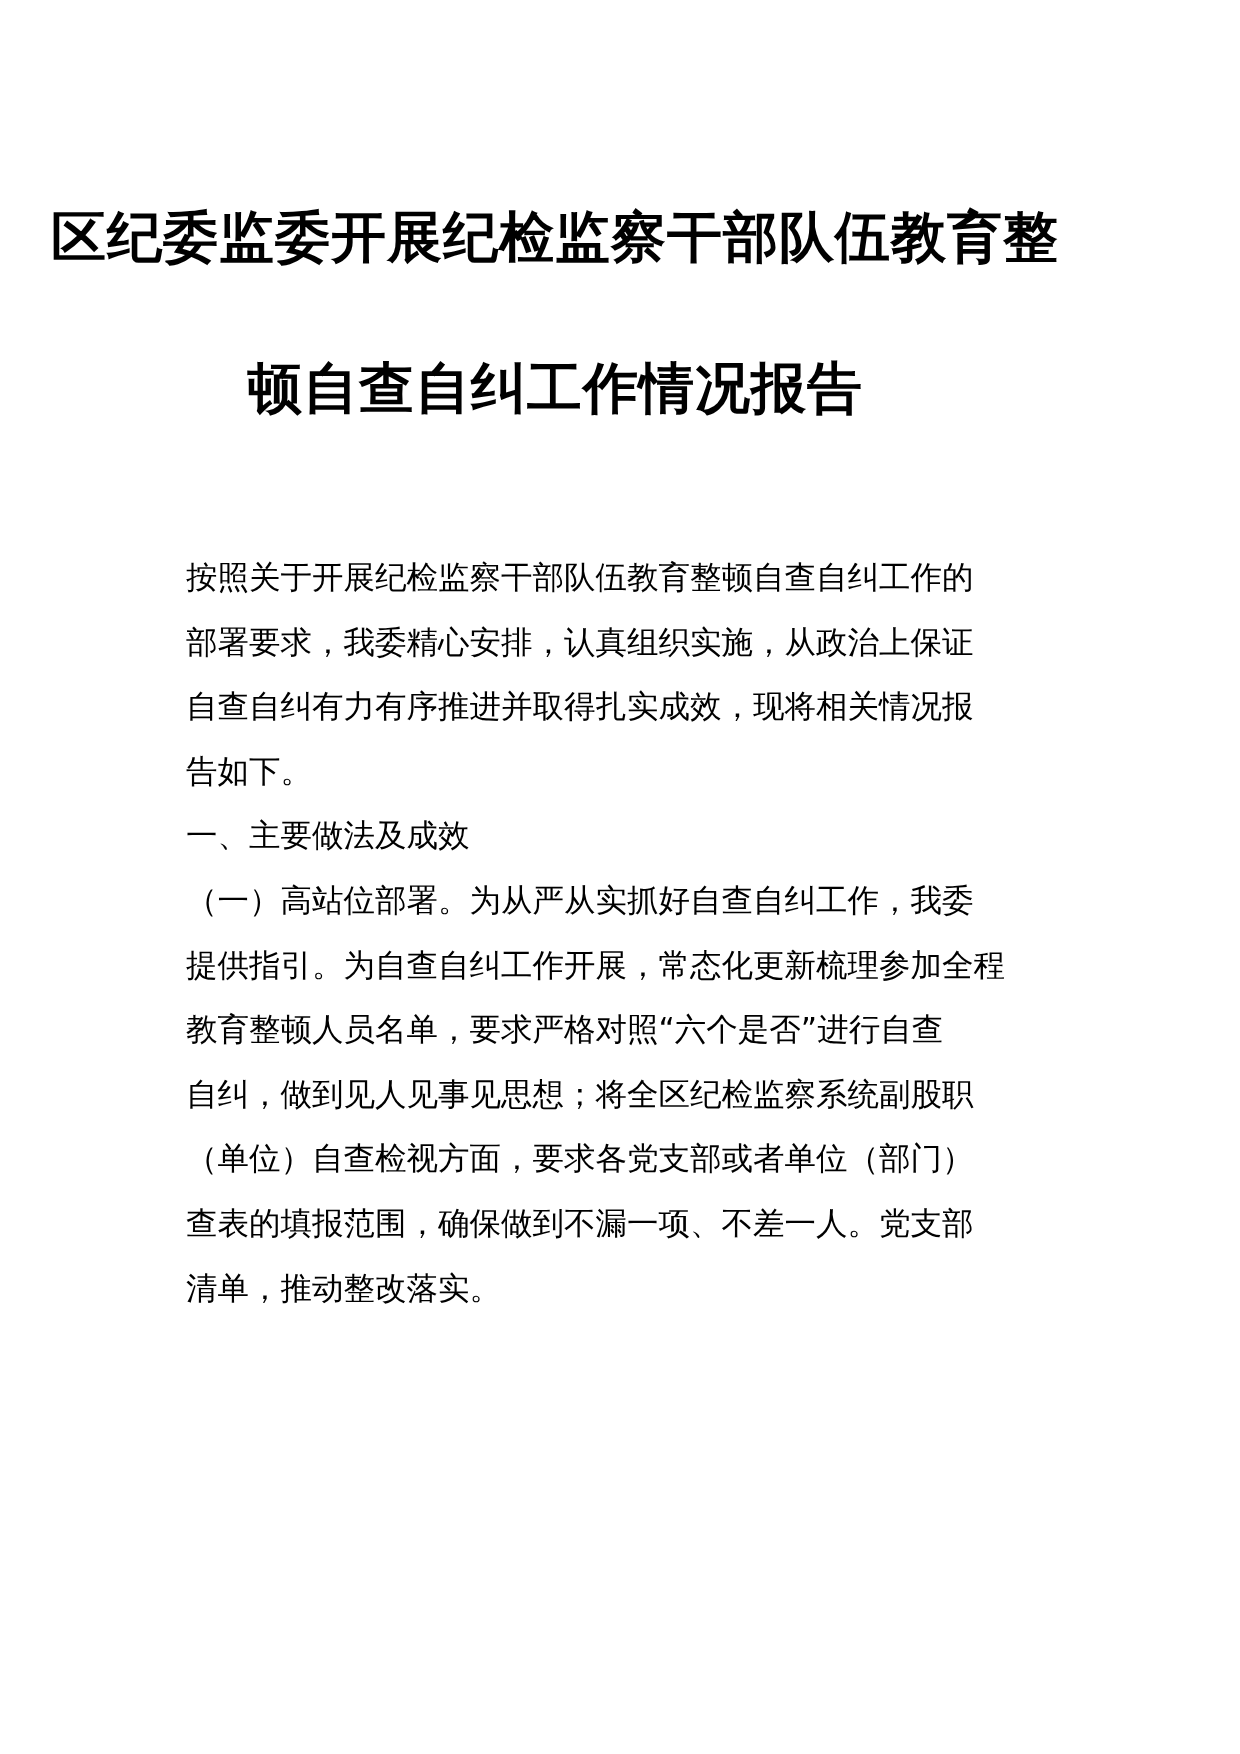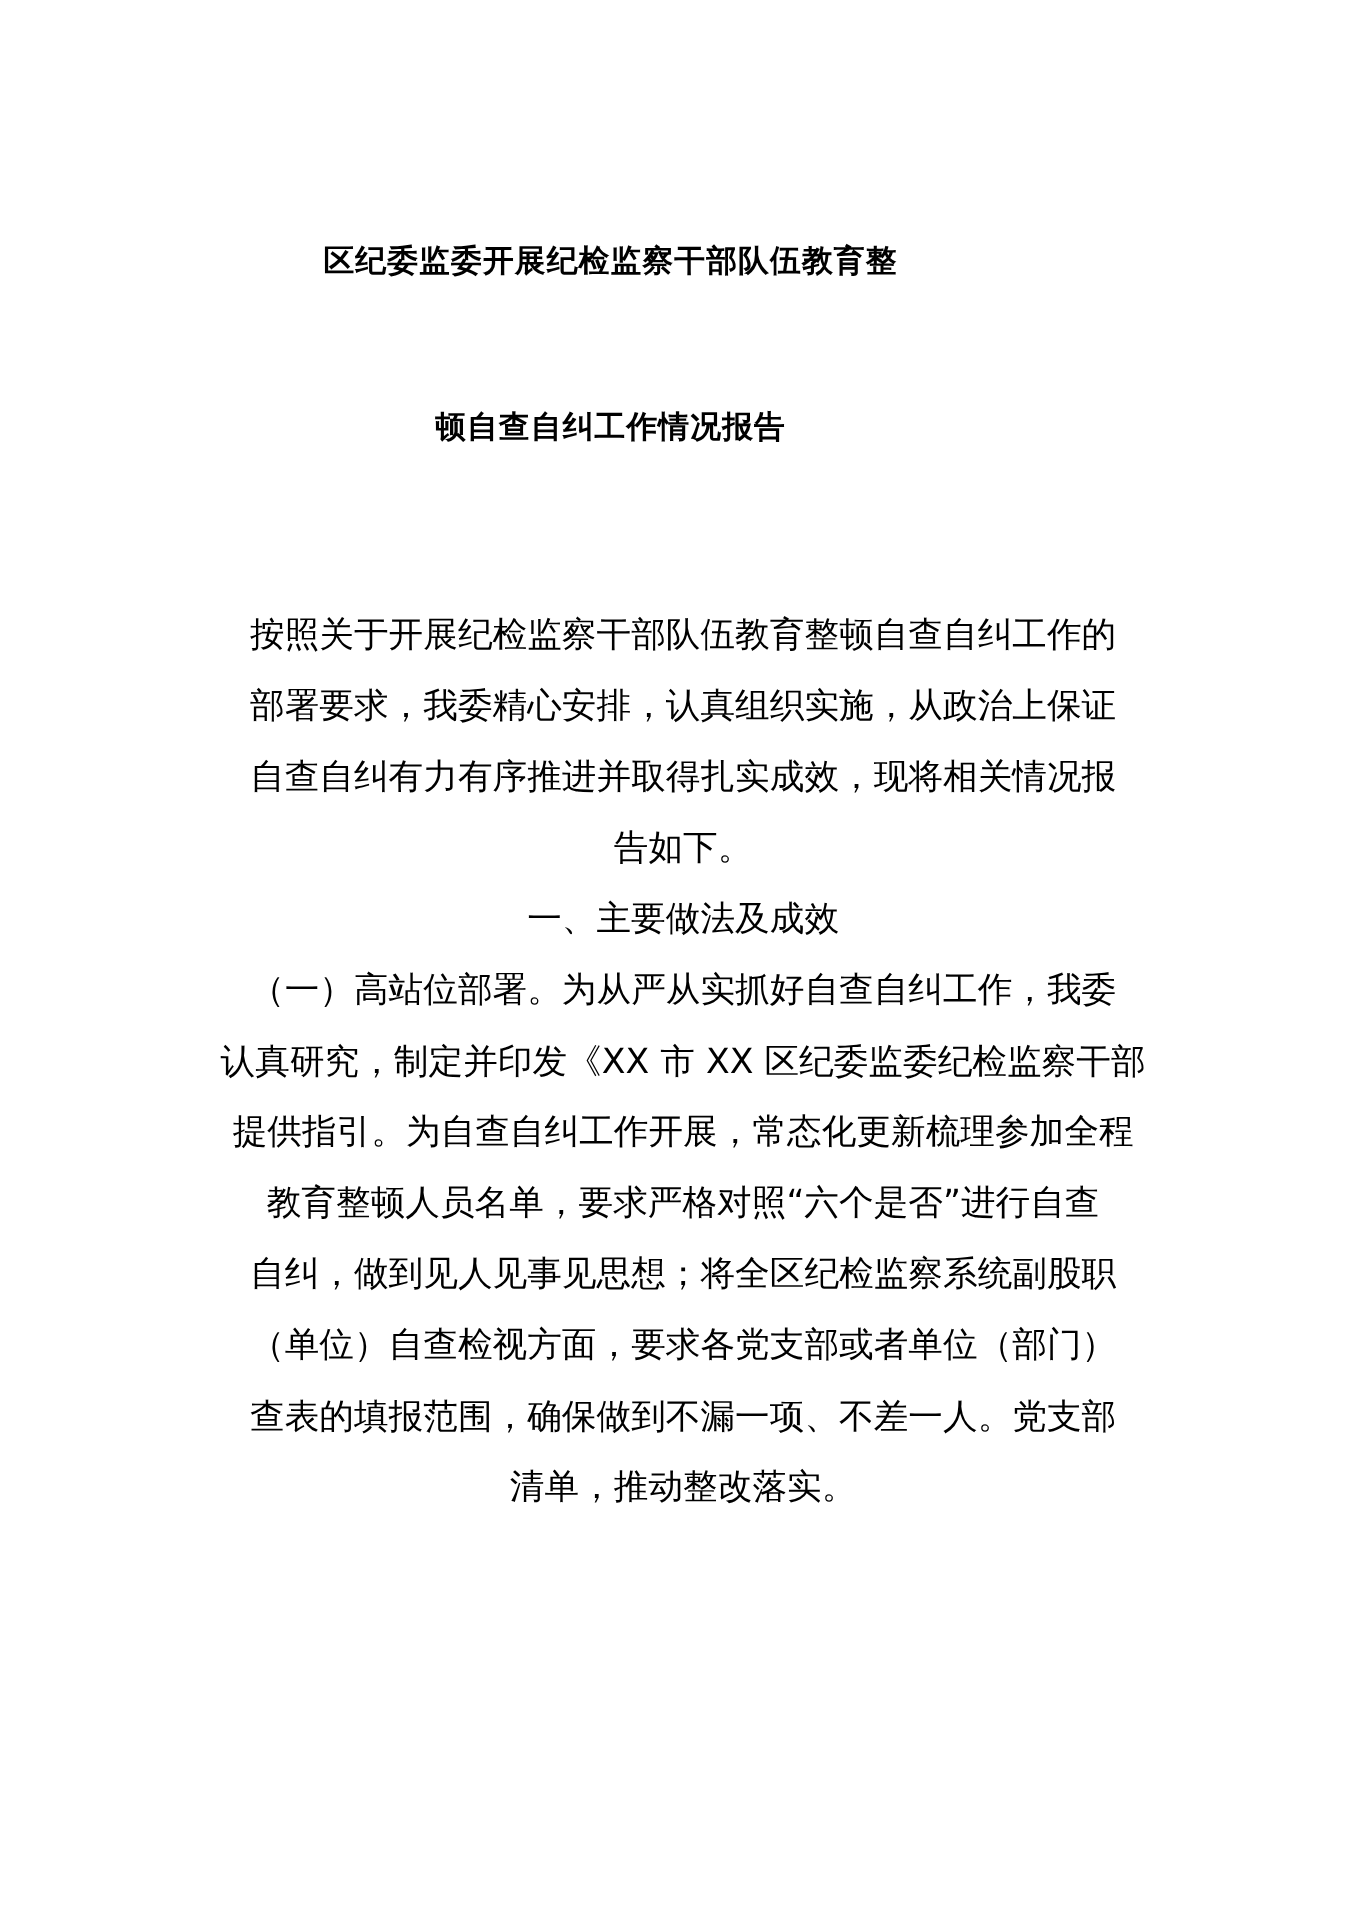--- a/index.html
+++ b/index.html
@@ -22,57 +22,55 @@
       width: 1240px;
       height: 1754px;
       background: #ffffff;
     }
     .title-line {
       position: absolute;
       left: 0;
       width: 1110px;
       text-align: center;
       font-weight: bold;
-      font-size: 28px;
+      font-size: 55px;
       letter-spacing: 1px;
       line-height: 50px;
       white-space: nowrap;
     }
     .title-line.l1 { top: 212px; }
     .title-line.l2 { top: 363px; }
     .body-text {
       position: absolute;
       left: 186px;
       top: 545px;
       width: 870px;
       font-size: 31.5px;
       line-height: 64.6px;
     }
     .line {
       display: block;
       white-space: nowrap;
       height: 64.6px;
-      text-align: center;
     }
   </style>
 </head>
 <body>
 
 <div class="page">
   <div class="title-line l1">区纪委监委开展纪检监察干部队伍教育整</div>
   <div class="title-line l2">顿自查自纠工作情况报告</div>
 
   <div class="body-text">
     <span class="line">按照关于开展纪检监察干部队伍教育整顿自查自纠工作的</span>
     <span class="line">部署要求，我委精心安排，认真组织实施，从政治上保证</span>
     <span class="line">自查自纠有力有序推进并取得扎实成效，现将相关情况报</span>
     <span class="line">告如下。</span>
     <span class="line">一、主要做法及成效</span>
     <span class="line">（一）高站位部署。为从严从实抓好自查自纠工作，我委</span>
-    <span class="line">认真研究，制定并印发《XX 市 XX 区纪委监委纪检监察干部</span>
     <span class="line">提供指引。为自查自纠工作开展，常态化更新梳理参加全程</span>
     <span class="line">教育整顿人员名单，要求严格对照“六个是否”进行自查</span>
     <span class="line">自纠，做到见人见事见思想；将全区纪检监察系统副股职</span>
     <span class="line">（单位）自查检视方面，要求各党支部或者单位（部门）</span>
     <span class="line">查表的填报范围，确保做到不漏一项、不差一人。党支部</span>
     <span class="line">清单，推动整改落实。</span>
   </div>
 </div>
 
 </body></html>

